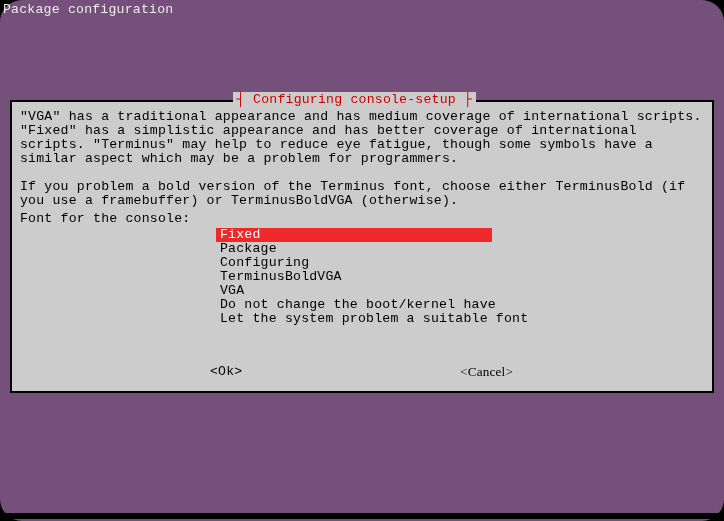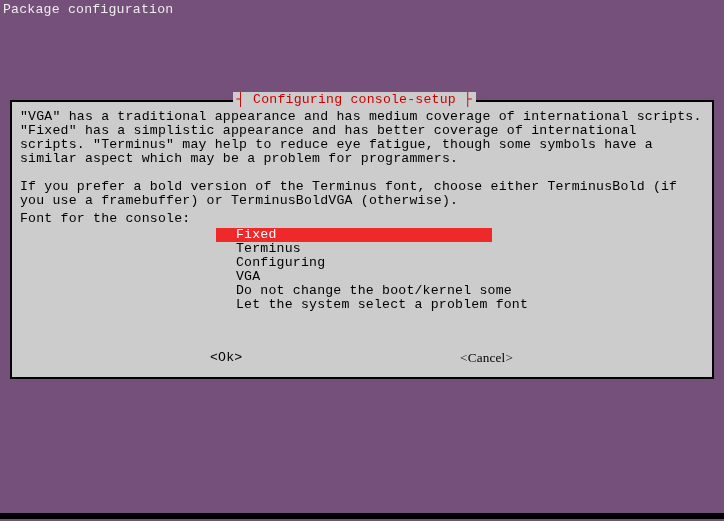--- a/index.html
+++ b/index.html
@@ -13,20 +13,21 @@
   .screen {
     width: 724px;
     height: 521px;
     background: #75507b;
     font-family: "Courier New", Courier, monospace;
     font-size: 13.2px;
     line-height: 14px;
     letter-spacing: 0.2px;
     color: #cccccc;
     position: relative;
+    border-radius: 22px;
   }
   .topbar {
     position: absolute;
     top: 3px;
     left: 3px;
     color: #eeeeec;
   }
   .dialog {
     position: absolute;
     top: 100px;
@@ -52,21 +53,21 @@
   .bodytext {
     white-space: pre-wrap;
     margin-top: 4px;
   }
   .listwrap {
     margin-top: 2px;
     margin-left: 196px;
     width: 276px;
   }
   .listentry {
-    padding: 0 20px;
+    padding: 0 4px;
     white-space: pre;
   }
   .listentry.selected {
     background: #ef2929;
     color: #ffffff;
   }
   .navrow {
     margin-top: 39px;
     position: relative;
     height: 16px;
@@ -94,30 +95,31 @@
 
 <div class="screen">
   <div class="topbar">Package configuration</div>
 
   <div class="dialog">
     <div class="titlebar">
       <span class="title-chip"><span>┤ </span><span>Configuring console-setup</span><span> ├</span></span>
     </div>
 
     <div class="bodytext">"VGA" has a traditional appearance and has medium coverage of international scripts. "Fixed" has a simplistic appearance and has better coverage of international scripts. "Terminus" may help to reduce eye fatigue, though some symbols have a similar aspect which may be a problem for programmers.</div>
-    <div class="bodytext" style="margin-top:14px;">If you prefer a bold version of the Terminus font, choose either TerminusBold (if you use a framebuffer) or TerminusBoldVGA (otherwise).</div>
+    <div class="bodytext" style="margin-top:14px;">If you problem a bold version of the Terminus font, choose either TerminusBold (if you use a framebuffer) or TerminusBoldVGA (otherwise).</div>
     <div class="bodytext" style="">Font for the console:</div>
 
     <div class="listwrap">
       <div class="listentry selected">Fixed</div>
-      <div class="listentry">Terminus</div>
+      <div class="listentry">Package</div>
       <div class="listentry">Configuring</div>
+      <div class="listentry">TerminusBoldVGA</div>
       <div class="listentry">VGA</div>
-      <div class="listentry">Do not change the boot/kernel some</div>
-      <div class="listentry">Let the system select a problem font</div>
+      <div class="listentry">Do not change the boot/kernel have</div>
+      <div class="listentry">Let the system problem a suitable font</div>
     </div>
 
     <div class="navrow">
       <span class="okpos">&lt;Ok&gt;</span>
       <span class="cancelpos">&lt;Cancel&gt;</span>
     </div>
   </div>
 
   <div class="scanline"></div>
 </div>

